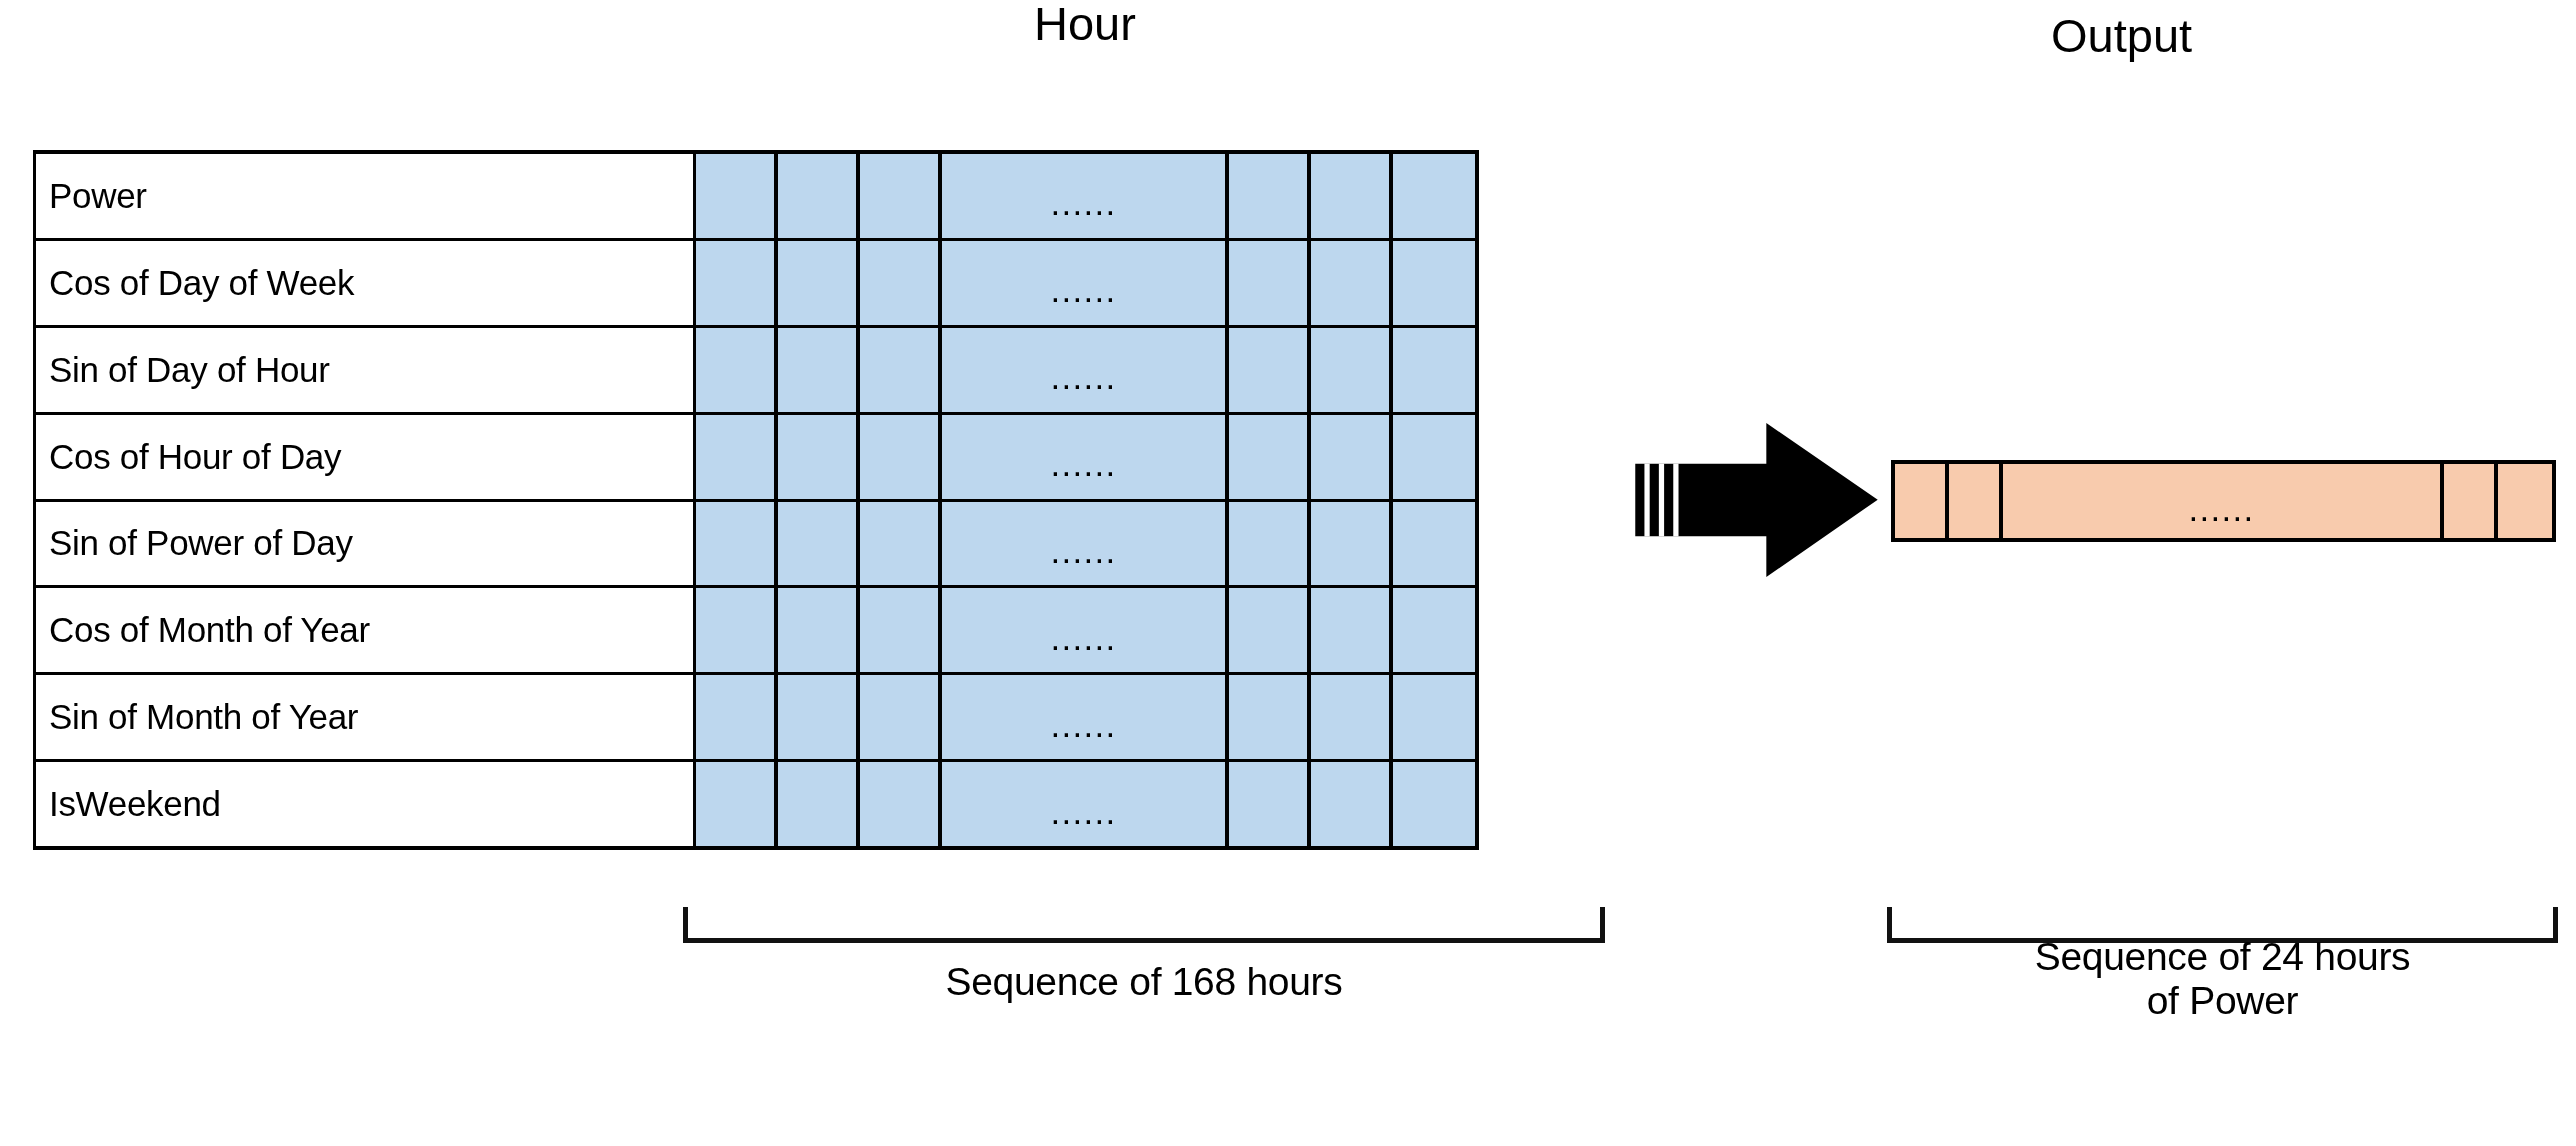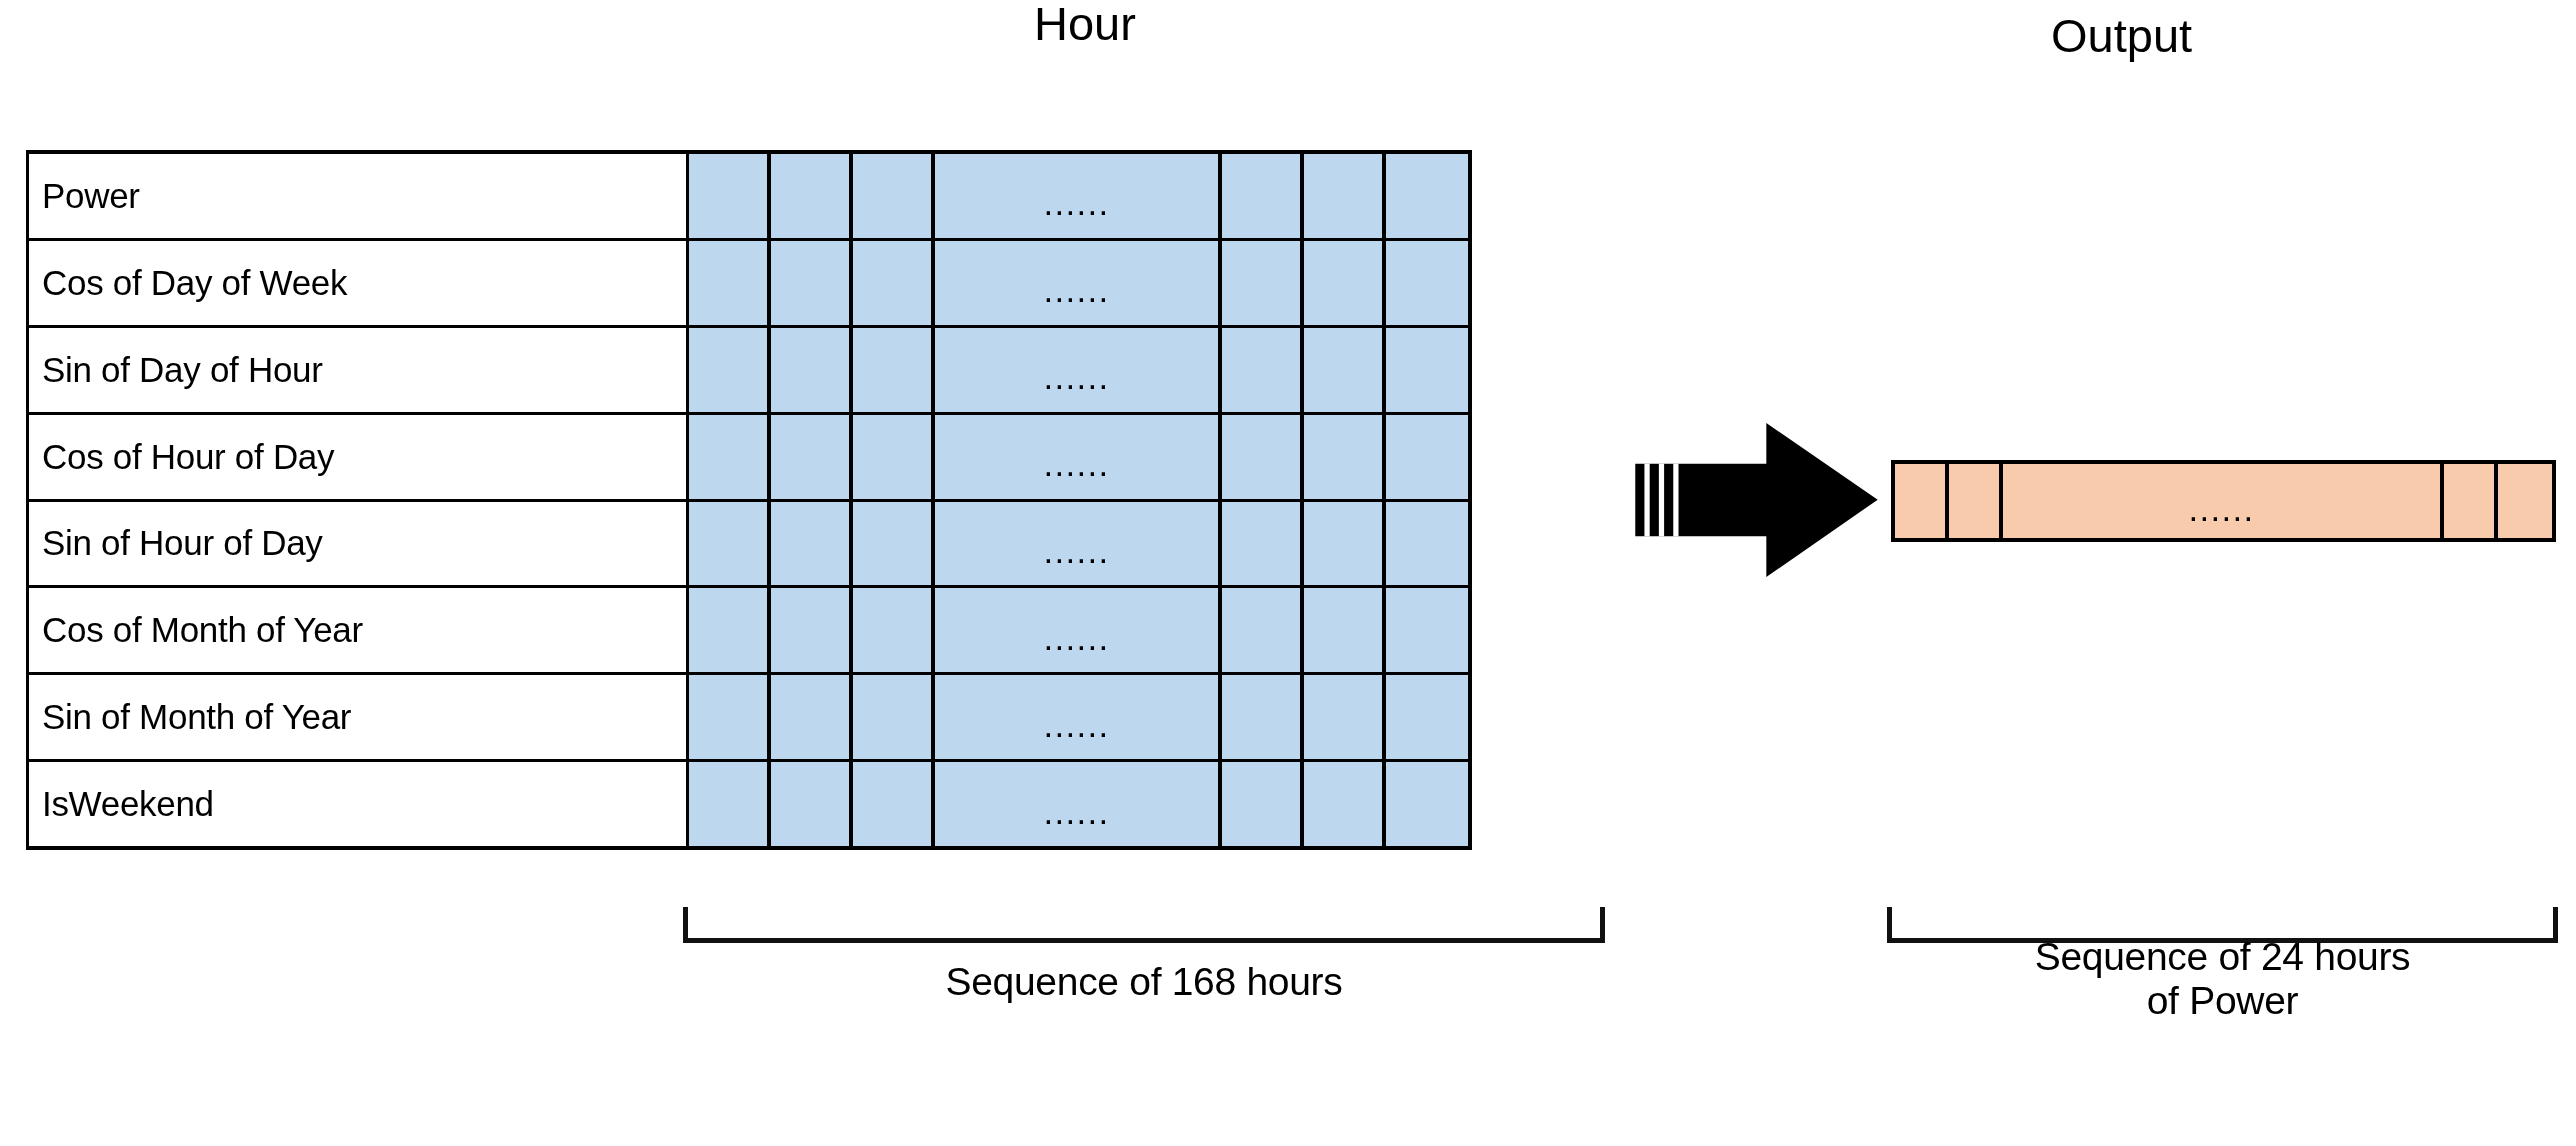--- a/index.html
+++ b/index.html
@@ -23,21 +23,21 @@
     color: #000000;
     white-space: nowrap;
     line-height: 1;
   }
   #input-title  { left: 1034px; top: 0px; }
   #output-title { left: 2051px; top: 12px; }
 
   
   #input-table {
     position: absolute;
-    left: 26px;
+    left: 33px;
     top: 150px;
     width: 1446px;
     height: 700px;
     display: flex;
     flex-direction: column;
     box-sizing: border-box;
     border-top: 4.6px solid #000;
     border-bottom: 4.6px solid #000;
   }
   .feature-row {
@@ -205,21 +205,21 @@
         <div class="gcell wide">
           <span class="dots">......</span>
         </div>
         <div class="gcell narrow"></div>
         <div class="gcell narrow"></div>
         <div class="gcell narrow"></div>
       </div>
     </div>
 
     <div class="feature-row">
-      <div class="label-cell">Sin of Hour of Day</div>
+      <div class="label-cell">Sin of Power of Day</div>
       <div class="grid-cell-strip">
         <div class="gcell narrow"></div>
         <div class="gcell narrow"></div>
         <div class="gcell narrow"></div>
         <div class="gcell wide">
           <span class="dots">......</span>
         </div>
         <div class="gcell narrow"></div>
         <div class="gcell narrow"></div>
         <div class="gcell narrow"></div>

